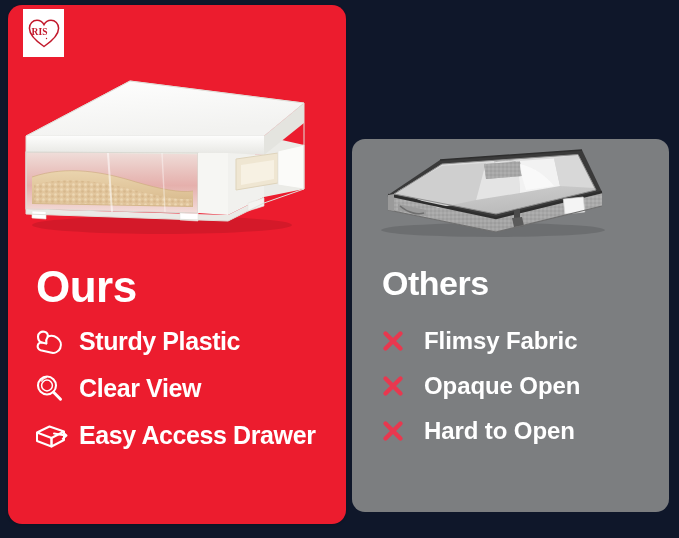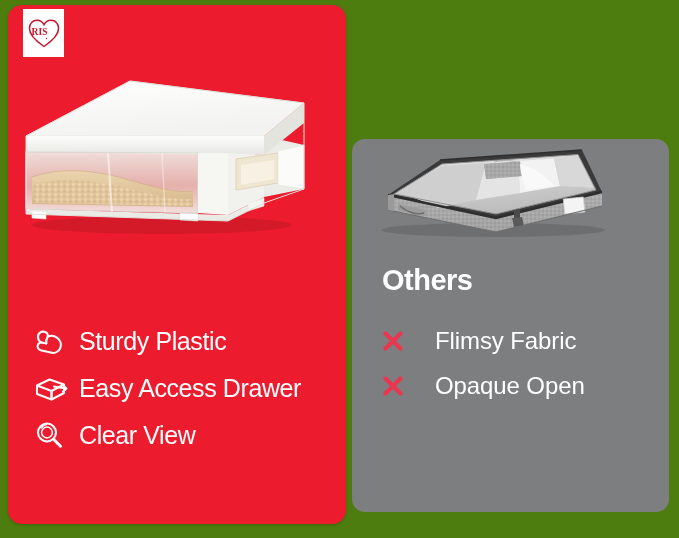--- a/index.html
+++ b/index.html
@@ -13,21 +13,21 @@
     position: relative;
     overflow: hidden;
     font-family: "Liberation Sans", sans-serif;
     -webkit-font-smoothing: antialiased;
   }
 
   
   #stage {
     position: absolute;
     inset: 0;
-    background: #4d7c0f;
+    background: #0f172a;
   }
 
   
   .panel {
     position: absolute;
     overflow: hidden;
   }
 
   #ours-panel {
     left: 8px;
@@ -96,21 +96,21 @@
     font-family: "Liberation Sans", sans-serif;
   }
   #ours-heading {
     left: 36px;
     top: 265px;
     font-size: 44px;
   }
   #others-heading {
     left: 382px;
     top: 266px;
-    font-size: 29px;
+    font-size: 34px;
   }
 
   
   .feature-list {
     position: absolute;
     z-index: 5;
     margin: 0;
     padding: 0;
     list-style: none;
   }
@@ -142,29 +142,29 @@
   }
   .feature-icon svg { display: block; }
 
   .feature-label {
     color: #ffffff;
     line-height: 1;
     white-space: nowrap;
   }
   #ours-list .feature-label {
     font-size: 25px;
-    font-weight: 400;
+    font-weight: 700;
     letter-spacing: -0.4px;
     margin-left: 6px;
   }
   #others-list .feature-label {
     font-size: 24px;
-    font-weight: 400;
+    font-weight: 700;
     letter-spacing: -0.1px;
-    margin-left: 20px;
+    margin-left: 9px;
   }
   #others-list .feature-icon {
     width: 34px;
     min-width: 34px;
   }
 </style>
 </head>
 <body>
 
 <div id="stage">
@@ -303,63 +303,64 @@
 
       <rect x="196" y="58" width="20" height="15" fill="#f4f4f4" transform="rotate(-6 206 65)"></rect>
       <rect x="196" y="58" width="20" height="15" fill="none" stroke="#d4d4d4" stroke-width="0.7" transform="rotate(-6 206 65)"></rect>
 
       <path d="M20 70 L128 92 L234 66" fill="none" stroke="#6e6e6e" stroke-width="1.2"></path>
 
       <path d="M20 55 L20 70 L26 71 L26 54 Z" fill="#9a9a9a"></path>
     </svg>
   </div>
 
+  <div class="panel-heading" id="ours-heading">Ours</div>
 
   <ul class="feature-list" id="ours-list">
 
     <li class="feature-item">
       <span class="feature-icon">
         <svg width="34" height="30" viewBox="0 0 34 30">
           <path d="M5 9.5 C 5 6.2, 8.2 4.0, 11.4 4.8 C 13.6 5.4, 15.0 7.4, 14.8 9.6
                    C 17.6 8.4, 21.5 8.8, 24.2 10.8 C 27.6 13.3, 28.8 17.6, 27.2 21.2
                    C 25.6 24.8, 21.6 26.6, 17.6 25.6 L 7.6 23.2
                    C 5.4 22.6, 4.2 20.4, 4.8 18.3 C 5.3 16.5, 7.0 15.4, 8.8 15.6
                    C 6.6 14.9, 5 12.4, 5 9.5 Z" fill="none" stroke="#ffffff" stroke-width="2.1" stroke-linejoin="round"></path>
           <path d="M14.8 9.6 C 13.4 11.6, 12.8 14.0, 13.4 16.2" fill="none" stroke="#ffffff" stroke-width="2.1" stroke-linecap="round"></path>
           <path d="M8.8 15.6 L 13.2 16.6" fill="none" stroke="#ffffff" stroke-width="2.1" stroke-linecap="round"></path>
         </svg>
       </span>
       <span class="feature-label">Sturdy Plastic</span>
     </li>
 
     <li class="feature-item">
       <span class="feature-icon">
+        <svg width="34" height="32" viewBox="0 0 34 32">
+          <circle cx="14" cy="12.5" r="9" fill="none" stroke="#ffffff" stroke-width="2.1"></circle>
+          <circle cx="14" cy="12.5" r="5.4" fill="none" stroke="#ffffff" stroke-width="1.5"></circle>
+          <path d="M20.6 19.2 L 27.5 26.2" stroke="#ffffff" stroke-width="3" stroke-linecap="round"></path>
+          <path d="M8.6 8.0 C 9.6 6.0, 11.4 4.8, 13.4 4.6" fill="none" stroke="#ffffff" stroke-width="1.4" stroke-linecap="round" opacity="0.9"></path>
+        </svg>
+      </span>
+      <span class="feature-label">Clear View</span>
+    </li>
+
+    <li class="feature-item">
+      <span class="feature-icon">
         <svg width="36" height="30" viewBox="0 0 36 30">
           <path d="M4 11.5 L 16.5 5.5 L 31 10.5 L 18.5 17 Z" fill="none" stroke="#ffffff" stroke-width="2" stroke-linejoin="round"></path>
           <path d="M4 11.5 L 4 20 L 18.5 25.5 L 18.5 17" fill="none" stroke="#ffffff" stroke-width="2" stroke-linejoin="round"></path>
           <path d="M18.5 17 L 18.5 25.5 L 31 19 L 31 10.5" fill="none" stroke="#ffffff" stroke-width="2" stroke-linejoin="round"></path>
           <path d="M21 12.5 L 32.5 14.5" stroke="#ffffff" stroke-width="2" stroke-linecap="round"></path>
           <path d="M29.5 11 L 33.5 14.6 L 29.8 17.8" fill="none" stroke="#ffffff" stroke-width="2" stroke-linecap="round" stroke-linejoin="round"></path>
         </svg>
       </span>
       <span class="feature-label">Easy Access Drawer</span>
     </li>
 
-    <li class="feature-item">
-      <span class="feature-icon">
-        <svg width="34" height="32" viewBox="0 0 34 32">
-          <circle cx="14" cy="12.5" r="9" fill="none" stroke="#ffffff" stroke-width="2.1"></circle>
-          <circle cx="14" cy="12.5" r="5.4" fill="none" stroke="#ffffff" stroke-width="1.5"></circle>
-          <path d="M20.6 19.2 L 27.5 26.2" stroke="#ffffff" stroke-width="3" stroke-linecap="round"></path>
-          <path d="M8.6 8.0 C 9.6 6.0, 11.4 4.8, 13.4 4.6" fill="none" stroke="#ffffff" stroke-width="1.4" stroke-linecap="round" opacity="0.9"></path>
-        </svg>
-      </span>
-      <span class="feature-label">Clear View</span>
-    </li>
-
   </ul>
 
   <div class="panel-heading" id="others-heading">Others</div>
 
   <ul class="feature-list" id="others-list">
 
     <li class="feature-item">
       <span class="feature-icon">
         <svg width="24" height="24" viewBox="0 0 24 24">
           <path d="M4.5 4.5 L 19.5 19.5 M19.5 4.5 L 4.5 19.5" stroke="#e8384f" stroke-width="4.4" stroke-linecap="round"></path>
@@ -370,16 +371,24 @@
 
     <li class="feature-item">
       <span class="feature-icon">
         <svg width="24" height="24" viewBox="0 0 24 24">
           <path d="M4.5 4.5 L 19.5 19.5 M19.5 4.5 L 4.5 19.5" stroke="#e8384f" stroke-width="4.4" stroke-linecap="round"></path>
         </svg>
       </span>
       <span class="feature-label">Opaque Open</span>
     </li>
 
+    <li class="feature-item">
+      <span class="feature-icon">
+        <svg width="24" height="24" viewBox="0 0 24 24">
+          <path d="M4.5 4.5 L 19.5 19.5 M19.5 4.5 L 4.5 19.5" stroke="#e8384f" stroke-width="4.4" stroke-linecap="round"></path>
+        </svg>
+      </span>
+      <span class="feature-label">Hard to Open</span>
+    </li>
 
   </ul>
 
 </div>
 
 </body></html>

